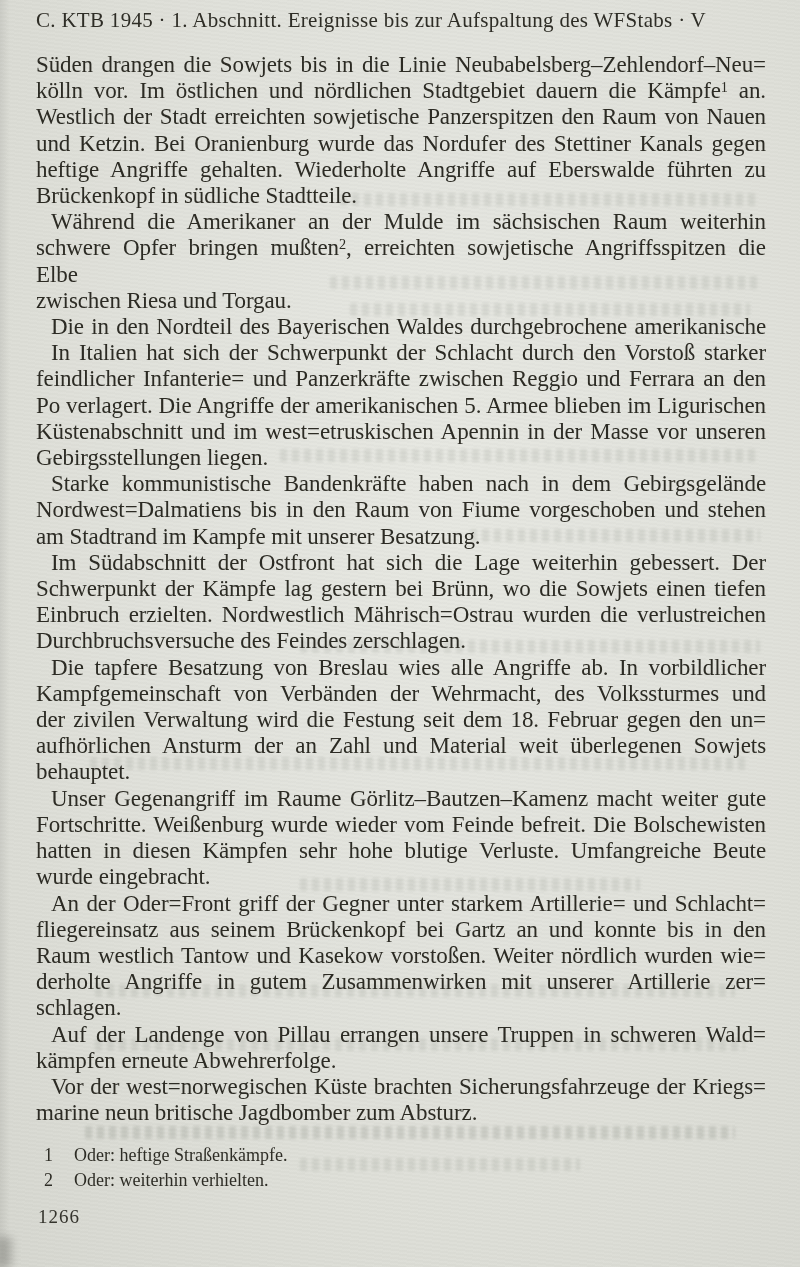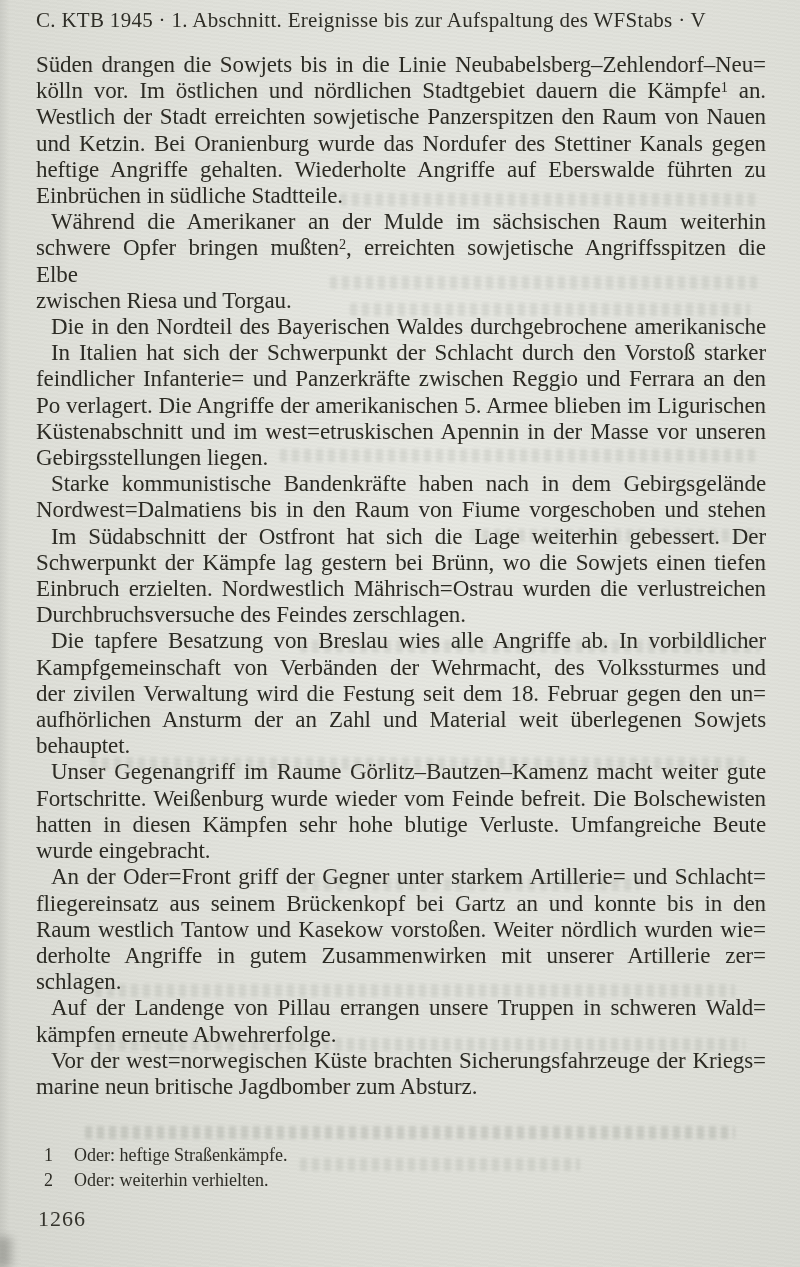--- a/index.html
+++ b/index.html
@@ -41,21 +41,21 @@
   
   .footnotes {
     position: absolute; left: 44px; top: 1143px; width: 700px;
     font-size: 18px; line-height: 25px; color: #2e2d26;
   }
   .footnote { display: flex; }
   .footnote .marker { width: 30px; flex: 0 0 30px; }
   
   .page-number {
     position: absolute; left: 38px; top: 1206px;
-    font-size: 22px; letter-spacing: 1px; color: #34332c;
+    font-size: 19px; letter-spacing: 1px; color: #34332c;
   }
   
   .ghost {
     position: absolute; height: 13px; border-radius: 2px;
     background: repeating-linear-gradient(90deg, rgba(110,115,105,0.30) 0 7px, transparent 7px 12px);
     filter: blur(1.6px); opacity: 0.42; pointer-events: none;
   }
   .g1  { left: 340px; top: 193px;  width: 420px; }
   .g2  { left: 330px; top: 276px;  width: 430px; }
   .g3  { left: 350px; top: 303px;  width: 400px; }
@@ -100,40 +100,41 @@
 
   <header class="running-header">C. KTB 1945 · 1. Abschnitt. Ereignisse bis zur Aufspaltung des WFStabs · V</header>
 
   <main class="body-text">
       <div class="paragraph">
         <div class="line"><span>Süden drangen die Sowjets bis in die Linie Neubabelsberg–Zehlendorf–Neu=</span></div>
         <div class="line"><span>kölln vor. Im östlichen und nördlichen Stadtgebiet dauern die Kämpfe</span><sup class="fnmark">1</sup><span> an.</span></div>
         <div class="line"><span>Westlich der Stadt erreichten sowjetische Panzerspitzen den Raum von </span><span class="it">Nauen</span></div>
         <div class="line"><span>und </span><span class="it">Ketzin</span><span>. Bei </span><span class="it">Oranienburg</span><span> wurde das Nordufer des Stettiner Kanals gegen</span></div>
         <div class="line"><span>heftige Angriffe gehalten. Wiederholte Angriffe auf Eberswalde führten zu</span></div>
-        <div class="line last"><span>Einbrüchen in südliche Stadtteile.</span></div>
+        <div class="line last"><span>Brückenkopf in südliche Stadtteile.</span></div>
       </div>
       <div class="paragraph">
         <div class="line indent"><span>Während die Amerikaner an der Mulde im sächsischen Raum weiterhin</span></div>
         <div class="line"><span>schwere Opfer bringen mußten</span><sup class="fnmark">2</sup><span>, erreichten sowjetische Angriffsspitzen die Elbe</span></div>
         <div class="line last"><span>zwischen </span><span class="it">Riesa</span><span> und </span><span class="it">Torgau</span><span>.</span></div>
       </div>
       <div class="paragraph">
         <div class="line indent"><span>Die in den Nordteil des Bayerischen Waldes durchgebrochene amerikanische</span></div>
       </div>
       <div class="paragraph">
         <div class="line indent"><span>In </span><span class="it">Italien</span><span> hat sich der Schwerpunkt der Schlacht durch den Vorstoß starker</span></div>
         <div class="line"><span>feindlicher Infanterie= und Panzerkräfte zwischen Reggio und Ferrara an den</span></div>
         <div class="line"><span>Po verlagert. Die Angriffe der amerikanischen 5. Armee blieben im Ligurischen</span></div>
         <div class="line"><span>Küstenabschnitt und im west=etruskischen Apennin in der Masse vor unseren</span></div>
         <div class="line last"><span>Gebirgsstellungen liegen.</span></div>
       </div>
       <div class="paragraph">
         <div class="line indent"><span>Starke kommunistische Bandenkräfte haben nach in dem Gebirgsgelände</span></div>
         <div class="line"><span>Nordwest=Dalmatiens bis in den Raum von </span><span class="it">Fiume</span><span> vorgeschoben und stehen</span></div>
+        <div class="line last"><span>am Stadtrand im Kampfe mit unserer Besatzung.</span></div>
       </div>
       <div class="paragraph">
         <div class="line indent"><span>Im </span><span class="it">Südabschnitt</span><span> der Ostfront hat sich die Lage weiterhin gebessert. Der</span></div>
         <div class="line"><span>Schwerpunkt der Kämpfe lag gestern bei </span><span class="it">Brünn,</span><span> wo die Sowjets einen tiefen</span></div>
         <div class="line"><span>Einbruch erzielten. Nordwestlich Mährisch=Ostrau wurden die verlustreichen</span></div>
         <div class="line last"><span>Durchbruchsversuche des Feindes zerschlagen.</span></div>
       </div>
       <div class="paragraph">
         <div class="line indent"><span>Die tapfere Besatzung von </span><span class="it">Breslau</span><span> wies alle Angriffe ab. In vorbildlicher</span></div>
         <div class="line"><span>Kampfgemeinschaft von Verbänden der Wehrmacht, des Volkssturmes und</span></div>

